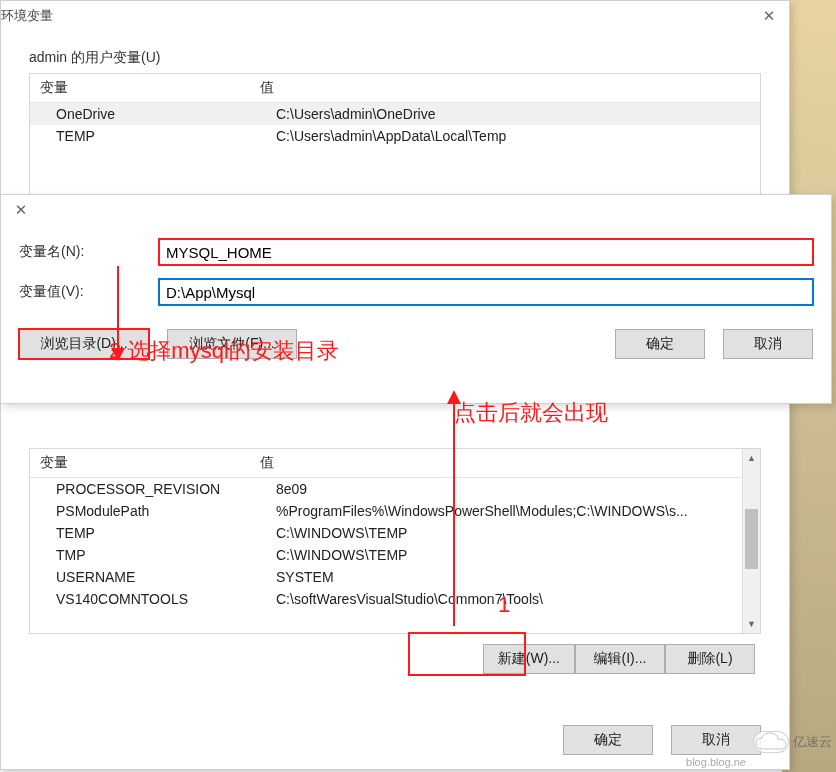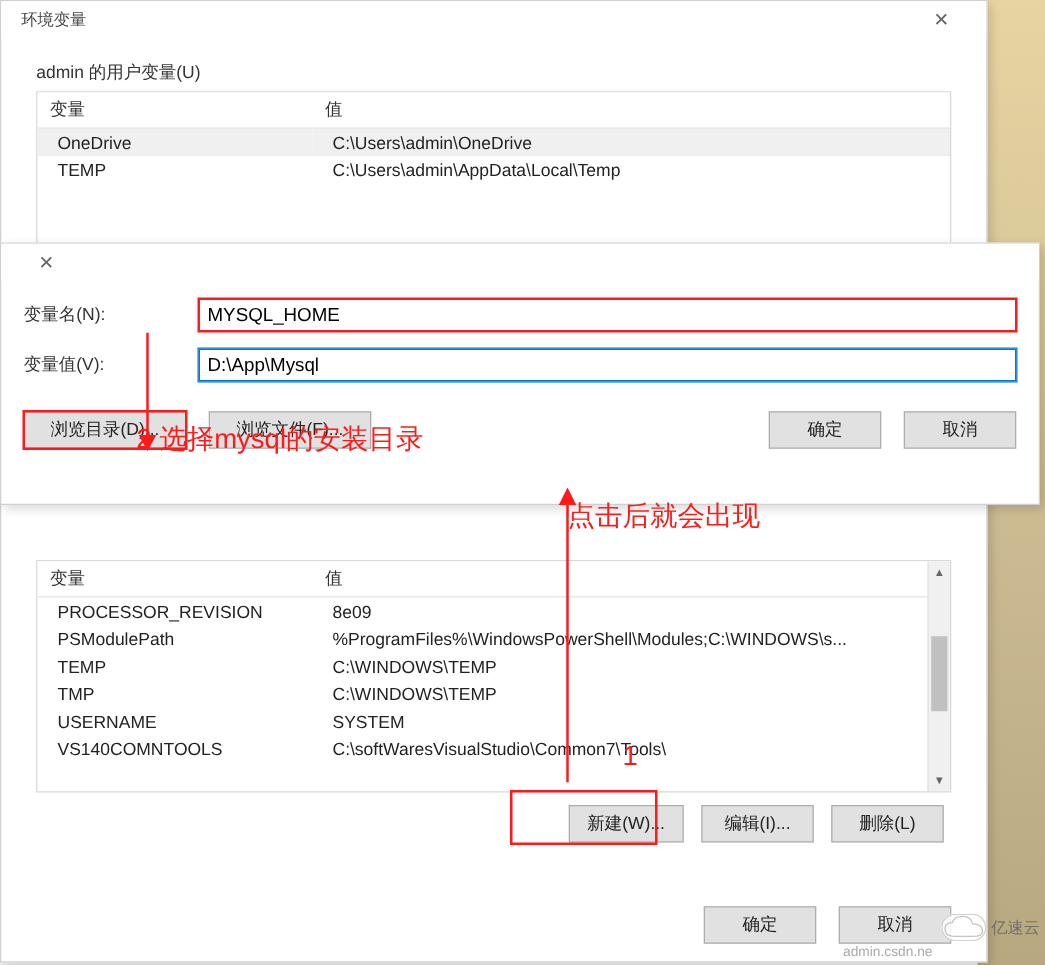--- a/index.html
+++ b/index.html
@@ -23,21 +23,21 @@
     position: absolute;
     background: #fff;
     border: 1px solid #d0d0d0;
     box-shadow: 3px 3px 8px rgba(0,0,0,0.15);
   }
   .titlebar {
     height: 30px;
     background: #fff;
     display: flex;
     align-items: center;
-    padding: 0 16px;
+    padding: 0 0;
     font-size: 13px;
     color: #444;
   }
   .titlebar .title { flex: 1; }
   .close {
     width: 40px; height: 28px;
     display: flex; align-items: center; justify-content: center;
     color: #666; font-size: 15px;
     cursor: pointer;
   }
@@ -64,29 +64,28 @@
   }
   .table th {
     text-align: left;
     font-weight: normal;
     padding: 5px 10px;
     border-bottom: 1px solid #e4e4e4;
     background: #fff;
     color: #333;
   }
   .table td {
-    padding: 3px 16px;
+    padding: 3px 26px;
     color: #222;
   }
   .table tr.hl td { background: #f0f0f0; }
   .row-btns {
     padding: 10px 6px;
     display: flex;
     justify-content: flex-end;
-    gap: 14px;
   }
   .btn {
     min-width: 90px;
     height: 30px;
     border: 1px solid #adadad;
     background: #e1e1e1;
     font-size: 14px;
     color: #222;
     cursor: pointer;
     padding: 0 14px;
@@ -291,21 +290,21 @@
   <polygon points="20,95 13,82 27,82" fill="#ff1a1a"></polygon>
 </svg>
 
 <svg class="arrow-down" style="left:442px; top:386px;" width="24" height="240">
   <line x1="12" y1="18" x2="12" y2="240" stroke="#ff1a1a" stroke-width="2"></line>
   <polygon points="12,4 5,18 19,18" fill="#ff1a1a"></polygon>
 </svg>
 
 <div class="new-highlight" style="left:408px; top:632px; width:118px; height:44px;"></div>
 
-<div class="sub-watermark">admin.csdn.ne</div>
+<div class="sub-watermark">blog.blog.ne</div>
 <div class="watermark">
   <div class="cloud">
     <svg width="36" height="22" viewBox="0 0 36 22">
         <path d="M10 18 Q3 18 3 12 Q3 7 9 7 Q10 2 17 2 Q24 2 25 8 Q33 8 33 14 Q33 18 27 18 Z" fill="#fff" stroke="#bbb" stroke-width="1"></path>
       </svg>
   </div>
   <span class="txt">亿速云</span>
 </div>
 
 </body></html>

